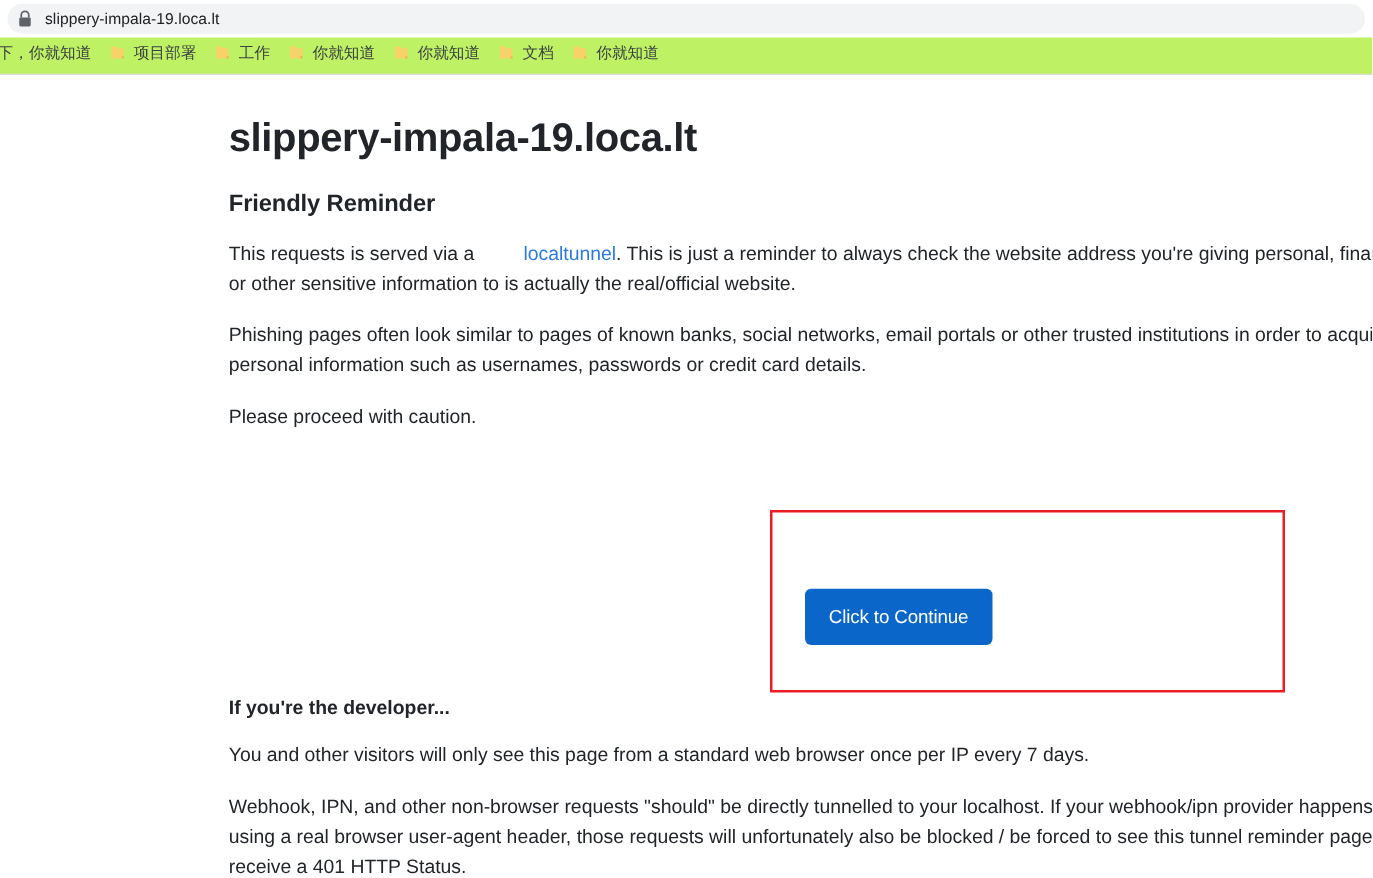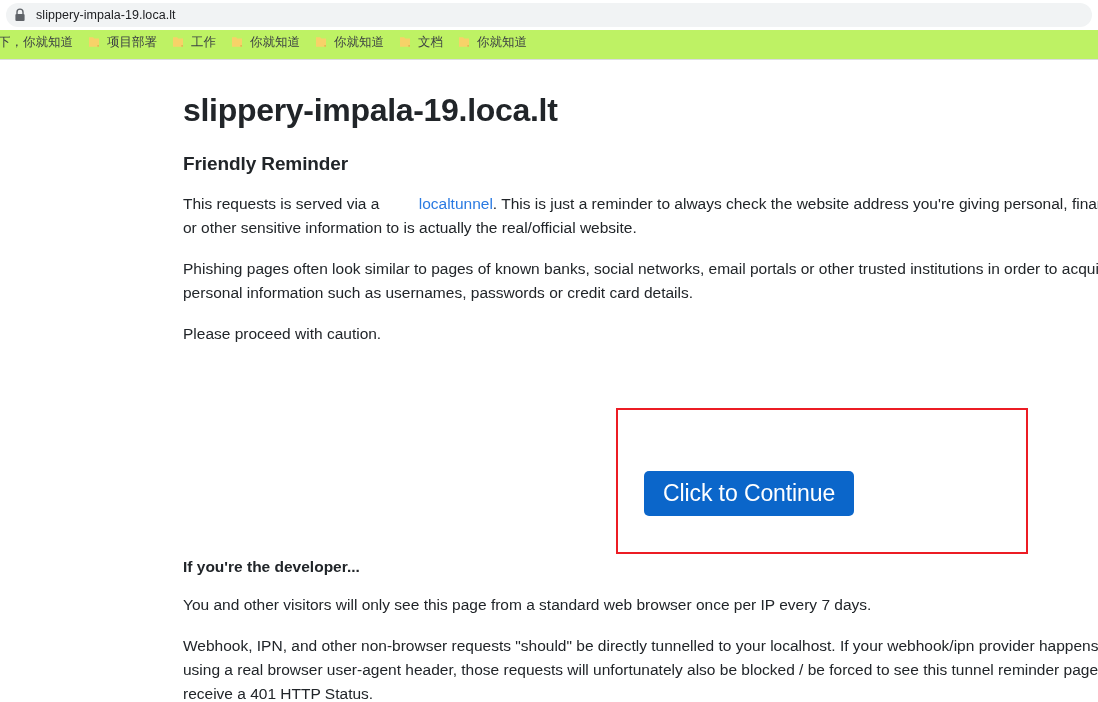--- a/index.html
+++ b/index.html
@@ -173,21 +173,21 @@
   }
 
   #continue-button {
     position: absolute;
     left: 26px;
     top: 61px;
     background: #0b66ca;
     color: #ffffff;
     border: none;
     border-radius: 5px;
-    font-size: 23px;
+    font-size: 15px;
     font-family: "Liberation Sans", "DejaVu Sans", sans-serif;
     padding: 0 19px;
     height: 45px;
     line-height: 45px;
     cursor: pointer;
     white-space: nowrap;
     letter-spacing: -0.1px;
   }
 
   #dev-section {

